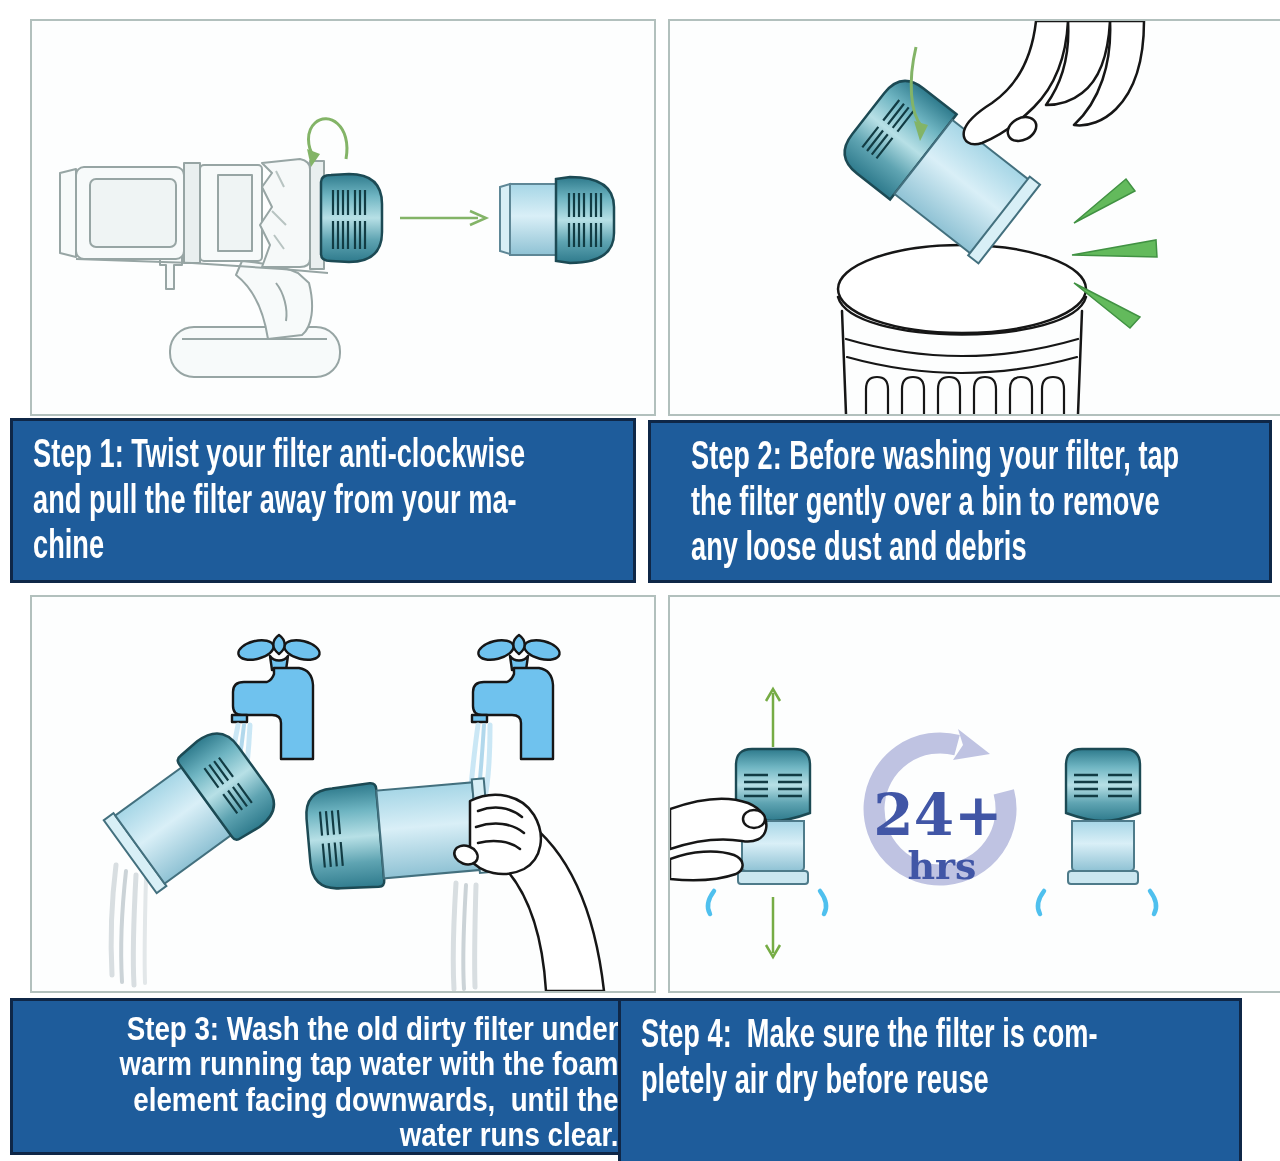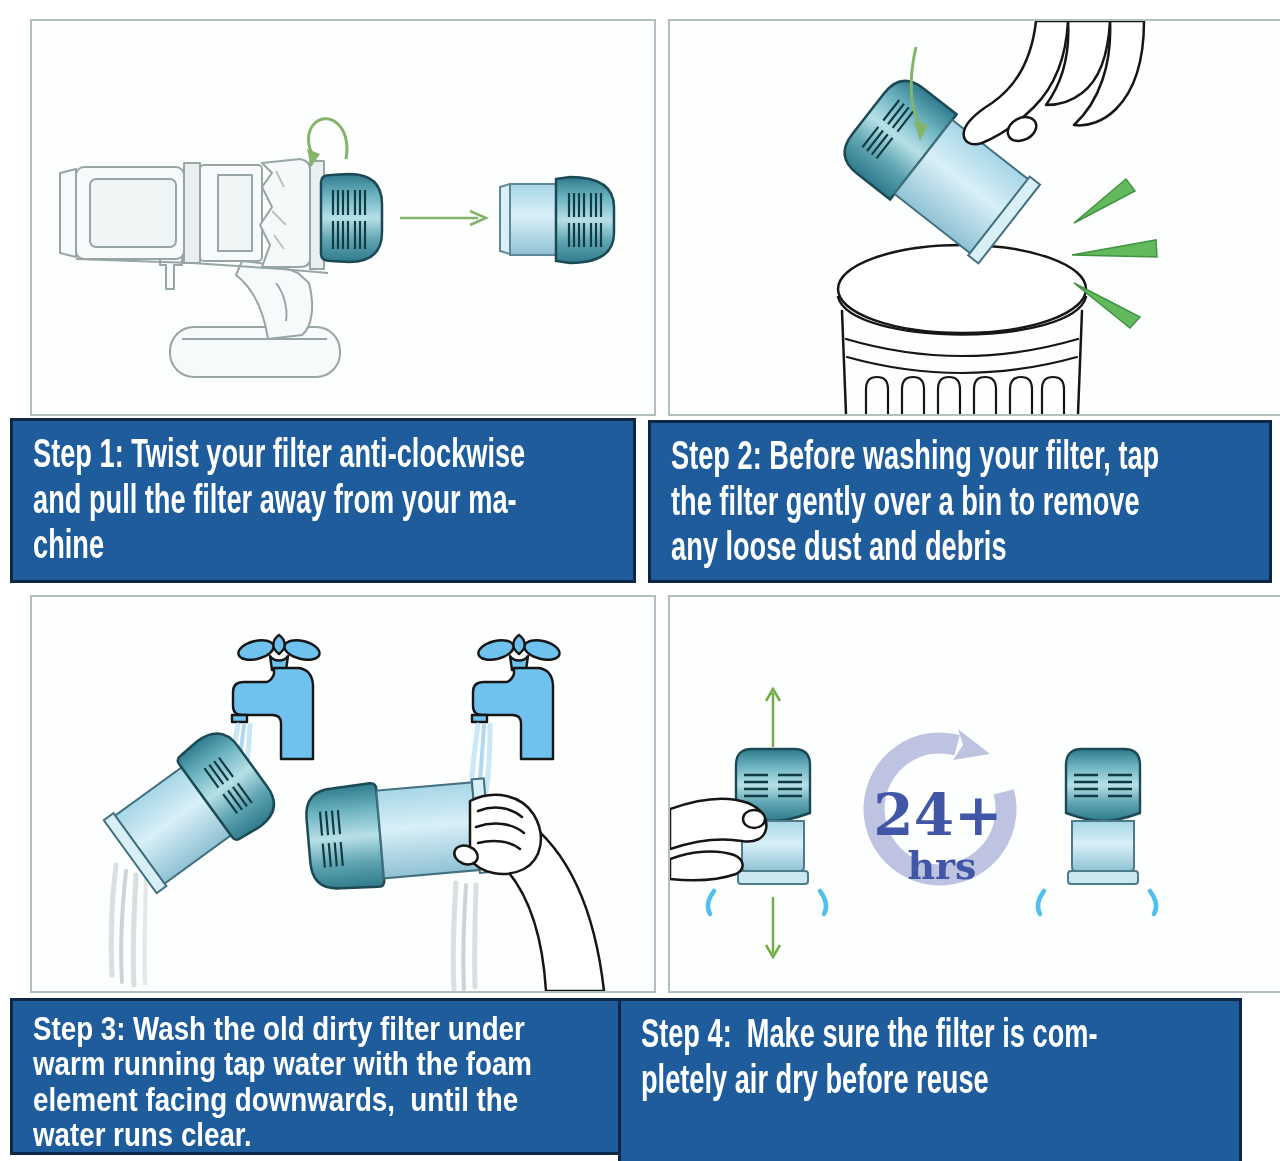--- a/index.html
+++ b/index.html
@@ -9,23 +9,23 @@
   .caption{position:absolute;background:#1e5c9b;border:3px solid #0f2747;box-sizing:border-box;
            overflow:hidden;padding:10px 0 0 0;}
   .condense{transform-origin:0 0;margin-left:20px;color:#ffffff;font-weight:bold;}
   .cap-lg .condense{font-size:40px;line-height:1.14;transform:scaleX(0.68);}
   .cap-sm .condense{font-size:33px;line-height:1.07;transform:scaleX(0.84);}
   .cap-line{white-space:pre;}
   
   #illo1{left:10px;top:19px;width:626px;height:397px;}
   #cap1 {left:10px;top:418px;width:626px;height:165px;}
   #illo2{left:648px;top:19px;width:624px;height:397px;}
-  #cap2 {left:648px;top:420px;width:624px;height:163px;}
+  #cap2 {left:648px;top:420px;width:624px;height:163px;padding-left:20px;}
   #illo3{left:10px;top:595px;width:626px;height:398px;}
-  #cap3 {left:10px;top:998px;width:723px;height:157px;}
+  #cap3 {left:10px;top:998px;width:723px;height:157px;text-align:right;}
   #illo4{left:648px;top:595px;width:624px;height:398px;}
   #cap4 {left:618px;top:998px;width:624px;height:176px;}
   svg{display:block;}
 </style>
 </head>
 <body>
 
 <div id="page">
 
   <svg width="0" height="0" style="position:absolute" aria-hidden="true">

